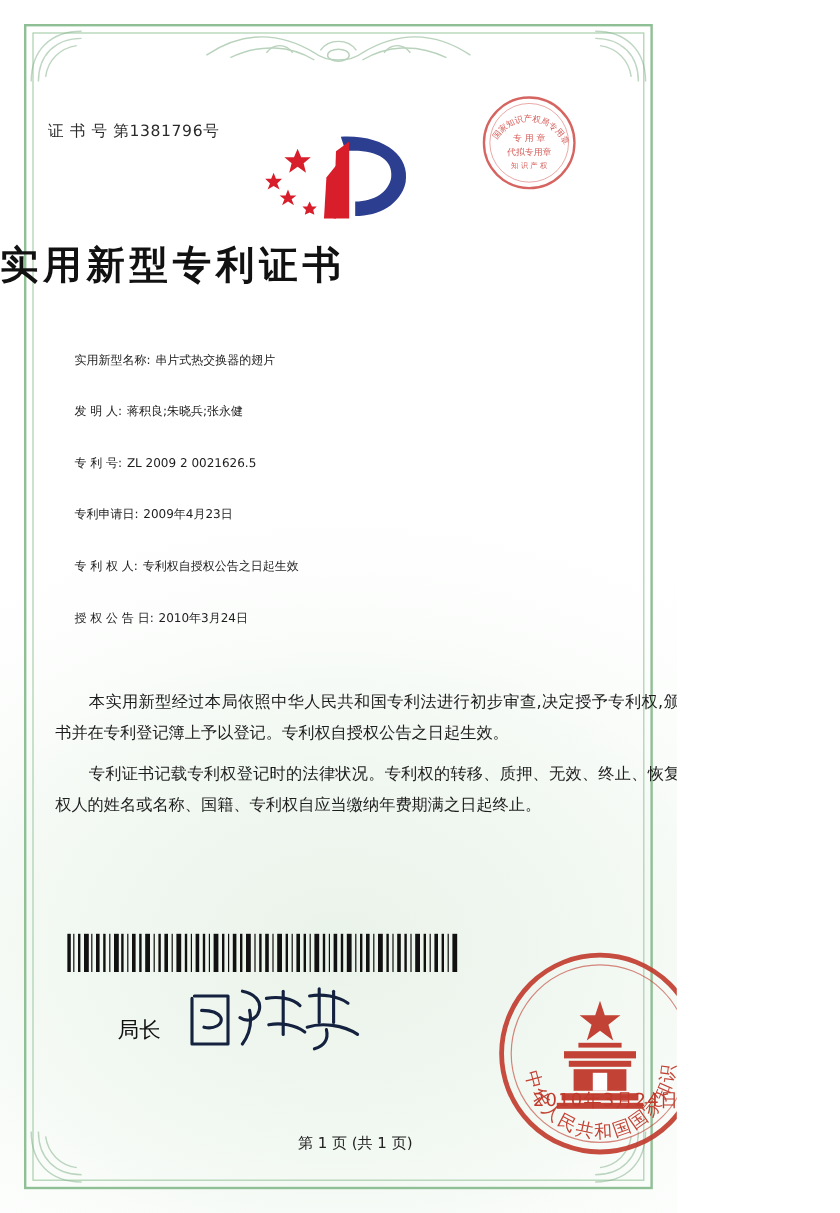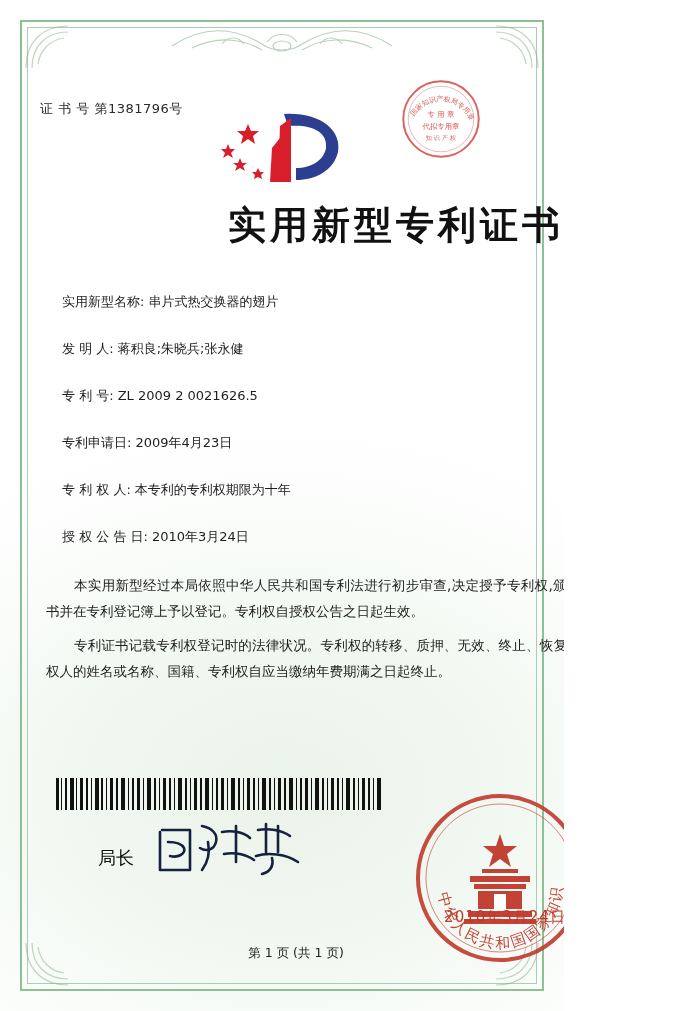--- a/index.html
+++ b/index.html
@@ -81,40 +81,40 @@
     width: 180px;
     height: 82px;
   }
 
   
   .title {
     position: absolute;
     left: 0;
     right: 0;
     top: 200px;
-    text-align: right;
-    font-size: 38px;
+    text-align: left;
+    font-size: 32px;
     font-weight: bold;
     letter-spacing: 4px;
     color: #111111;
     font-family: "DejaVu Sans", "Liberation Sans", sans-serif;
   }
 
   
   .fields {
     position: absolute;
     left: 62px;
     top: 293px;
     width: 560px;
   }
   .field-row {
     display: flex;
     align-items: baseline;
     margin-bottom: 29px;
-    font-size: 13px;
+    font-size: 10px;
     color: #1d1d1d;
     font-family: "DejaVu Sans", "Liberation Sans", sans-serif;
   }
   .field-label {
     white-space: nowrap;
   }
   .field-value {
     margin-left: 4px;
   }
 
@@ -295,21 +295,21 @@
     <div class="field-row">
       <span class="field-label">专  利  号:</span>
       <span class="field-value">ZL 2009 2 0021626.5</span>
     </div>
     <div class="field-row">
       <span class="field-label">专利申请日:</span>
       <span class="field-value">2009年4月23日</span>
     </div>
     <div class="field-row">
       <span class="field-label">专 利 权 人:</span>
-      <span class="field-value">本专利的专利权期限为十年</span>
+      <span class="field-value">专利权自授权公告之日起生效</span>
     </div>
     <div class="field-row">
       <span class="field-label">授 权 公 告 日:</span>
       <span class="field-value">2010年3月24日</span>
     </div>
   </div>
 
   <div class="body-text">
     <p>本实用新型经过本局依照中华人民共和国专利法进行初步审查,决定授予专利权,颁发本证书并在专利登记簿上予以登记。专利权自授权公告之日起生效。</p>
     <p>专利证书记载专利权登记时的法律状况。专利权的转移、质押、无效、终止、恢复和专利权人的姓名或名称、国籍、专利权自应当缴纳年费期满之日起终止。</p>

